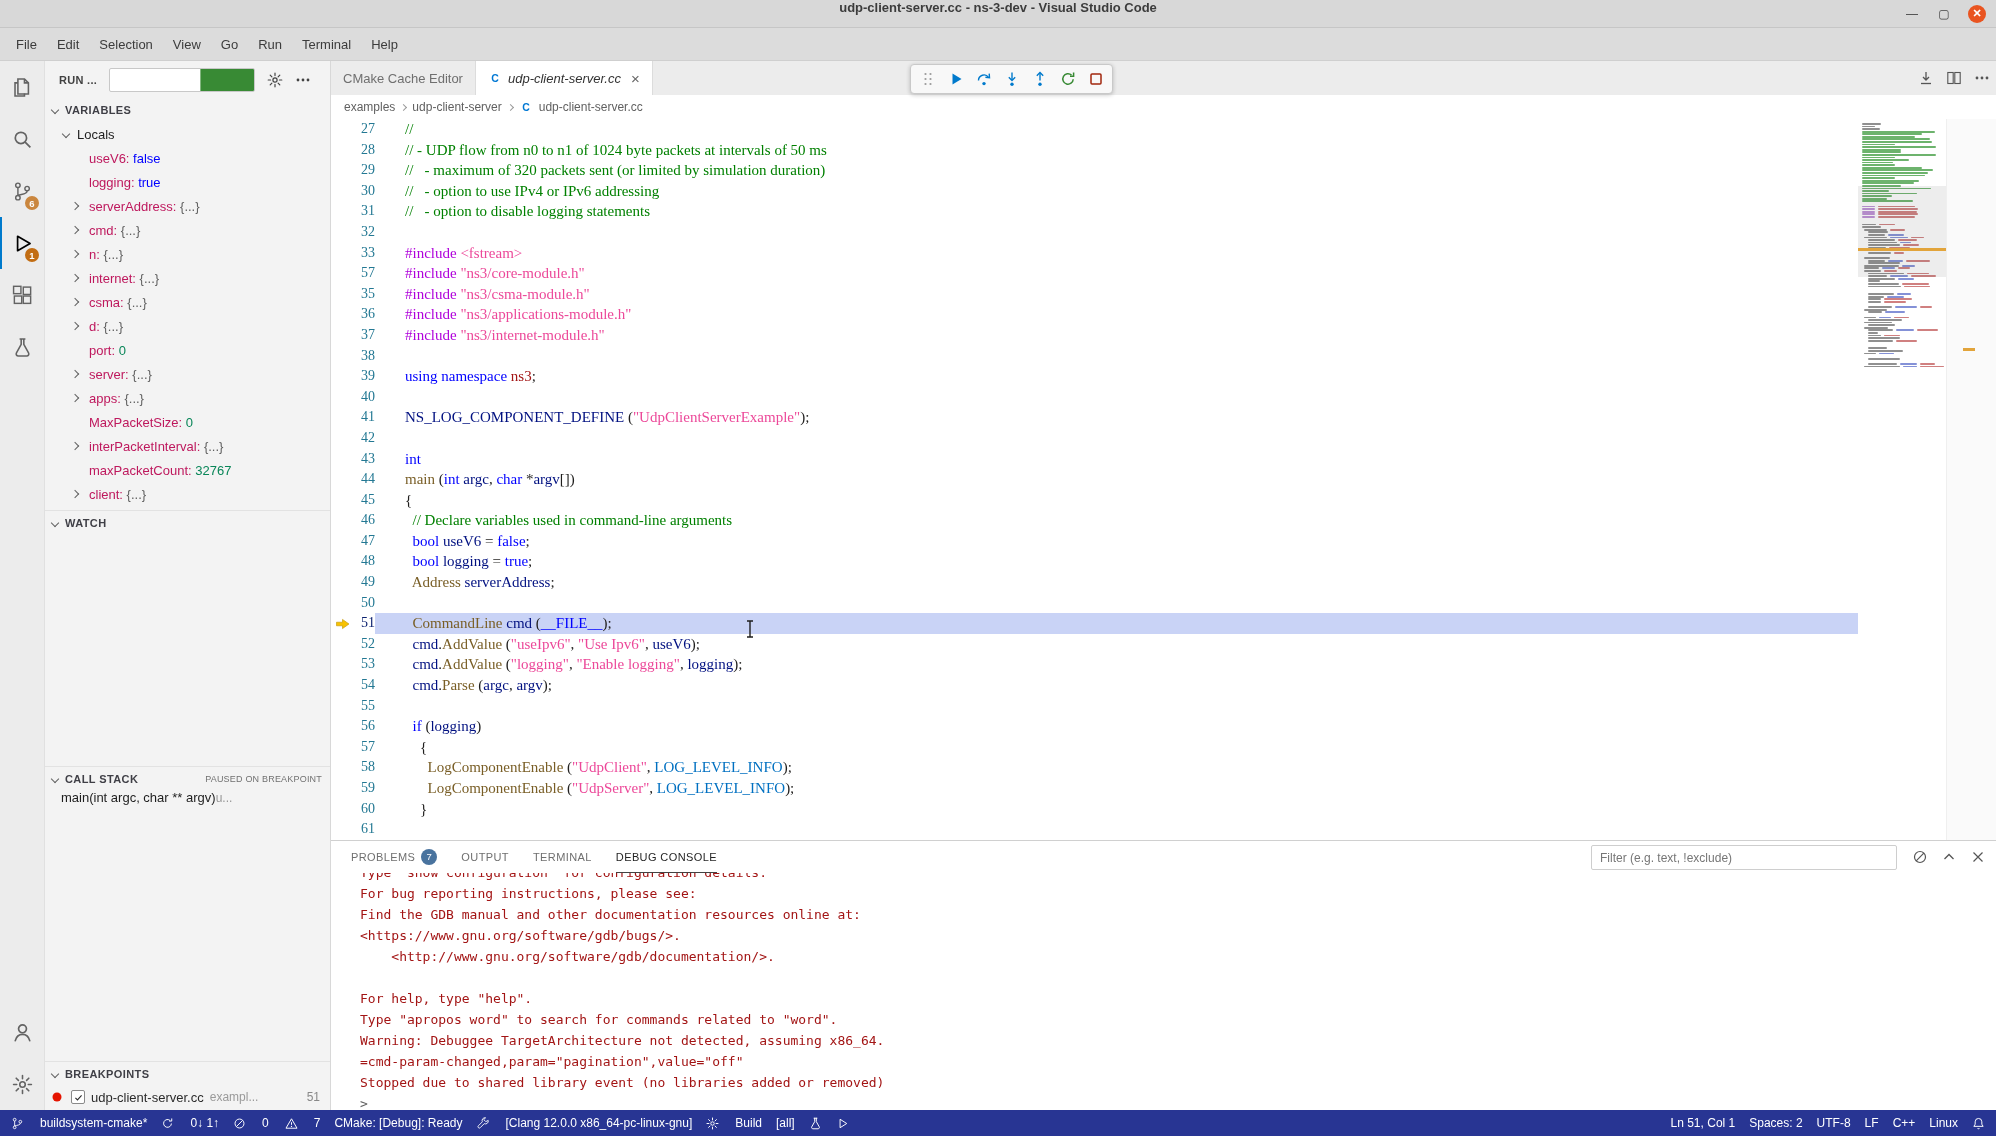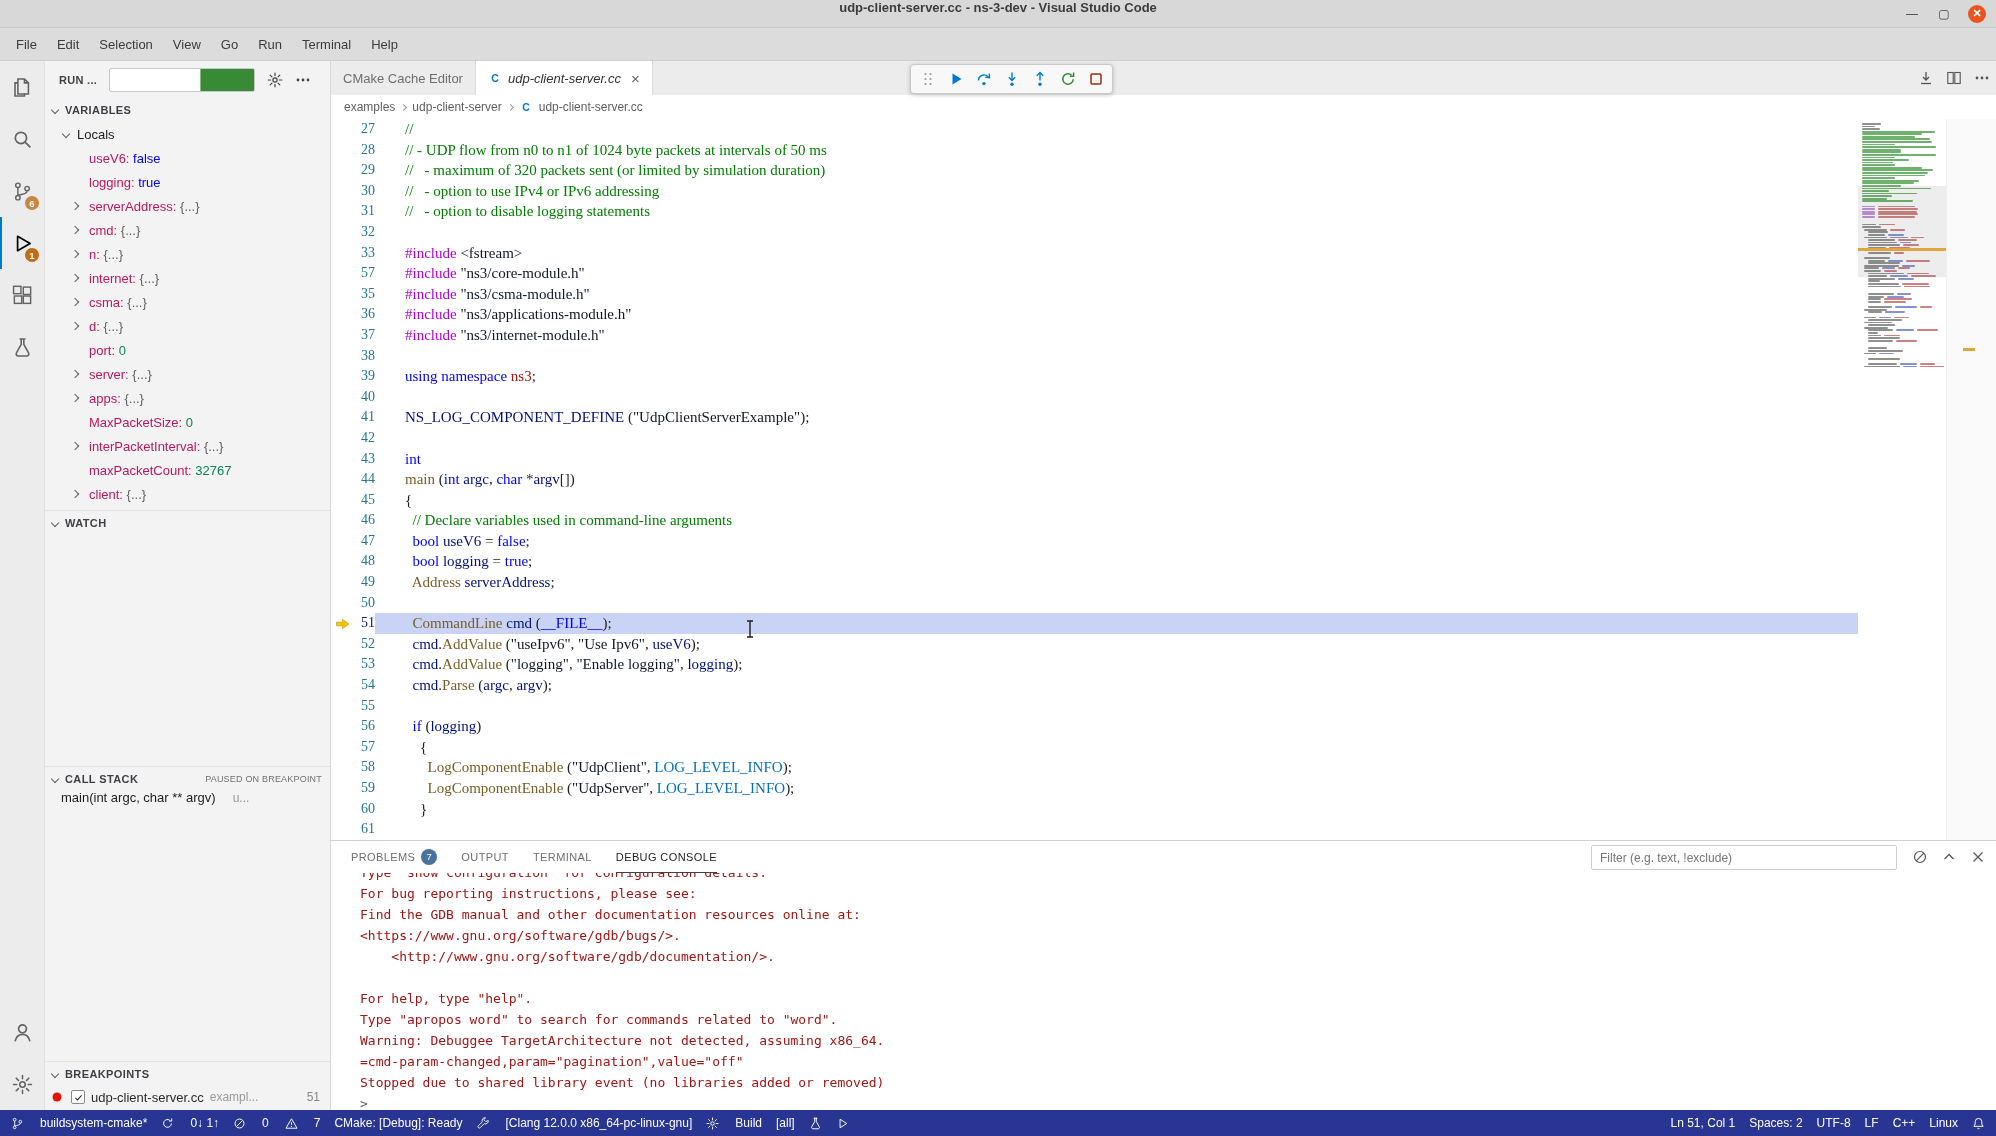--- a/index.html
+++ b/index.html
@@ -35,21 +35,21 @@
   .chev{display:inline-block;width:6px;height:6px;border-right:1.4px solid #616161;border-bottom:1.4px solid #616161;transform:rotate(45deg);flex:none}
   .chev.right{transform:rotate(-45deg)}
   .section{position:absolute;left:0;right:0}
   .sec-header{height:24px;display:flex;align-items:center;gap:7px;padding:0 8px 0 7px;font-size:11px;font-weight:bold;color:#3f3f46;letter-spacing:.4px;border-top:1px solid #e2e2e2}
   .sec-badge{margin-left:auto;font-size:9px;font-weight:normal;color:#717171;letter-spacing:.2px}
   .scope-row{height:24px;display:flex;align-items:center;gap:8px;padding-left:18px;color:#1e1e1e}
   .var-row{height:24px;display:flex;align-items:center;position:relative;padding-left:44px;white-space:nowrap}
   .var-row .chev{position:absolute;left:27px}
   .vname{color:#be185d}
   .v-bool{color:#0000ff}.v-num{color:#098658}.v-obj{color:#616161}
-  .frame-row{height:22px;display:flex;align-items:baseline;gap:17px;padding-left:16px}
+  .frame-row{height:22px;display:flex;align-items:baseline;gap:0;padding-left:16px}
   .frame-src{color:#979797;font-size:12px}
   .bp-row{height:24px;display:flex;align-items:center;gap:6px;padding:0 10px 0 4px}
   .bp-dot{width:16px;height:16px;flex:none}
   .bp-check{width:14px;height:14px;border:1px solid #8a8a8a;border-radius:2px;background:#fff;display:flex;align-items:center;justify-content:center;color:#2b2b2b;flex:none}
   .bp-check .ic{width:11px;height:11px}
   .bp-file{color:#2b2b2b}
   .bp-dir{color:#9a9a9a;font-size:12px;overflow:hidden;white-space:nowrap;flex:1}
   .bp-line{color:#888;font-size:12px}
 
   
@@ -67,21 +67,21 @@
 
   .code-area{flex:1;position:relative;background:#fff;overflow:hidden;min-height:0}
   .code-lines{margin-right:138px}
   .code-line{display:flex;height:20.6px;line-height:20.6px;font-family:Liberation Serif, serif;font-size:15px;white-space:pre}
   .glyph{width:24px;flex:none;position:relative}
   .glyph .ic{position:absolute;left:4px;top:2.5px;width:16px;height:16px}
   .ln{width:20px;flex:none;text-align:right;color:#237893;font-size:14px}
   .code-body{flex:1;padding-left:30px;white-space:pre;color:#201f1e}
   .current .code-body{background:var(--current-line-highlight,#c9d3f6)}
   .current .ln{color:#0b216f}
-  .tk-c{color:#008000}.tk-k{color:#0000ff}.tk-p{color:#af00db}.tk-s{color:#0f172a}
+  .tk-c{color:#008000}.tk-k{color:#0000ff}.tk-p{color:#af00db}.tk-s{color:#ec4899}
   .tk-t{color:#795e26}.tk-f{color:#795e26}.tk-v{color:#001080}.tk-m{color:#0070c1}
   .tk-m2{color:#001080}.tk-ns{color:#a31515}.tk-d{color:#201f1e}
 
   .minimap{position:absolute;top:0;right:50px;width:88px;height:100%;background:#fff;overflow:hidden}
   .mm-bar{position:absolute;height:1.8px;opacity:.75;border-radius:1px}
   .mm-slider{position:absolute;left:0;right:0;top:67px;height:91px;background:rgba(110,110,110,.12)}
   .mm-marker{position:absolute;left:0;right:0;top:129px;height:3px;background:#e2a43b}
   .overview-ruler{position:absolute;top:0;right:0;width:50px;height:100%;background:#fafafa;border-left:1px solid #efefef}
   .ruler-marker{position:absolute;left:16px;top:229px;width:12px;height:3px;background:#e2a43b}
   .mouse-cursor{position:absolute;left:413px;top:500px;width:12px;height:20px;pointer-events:none}

